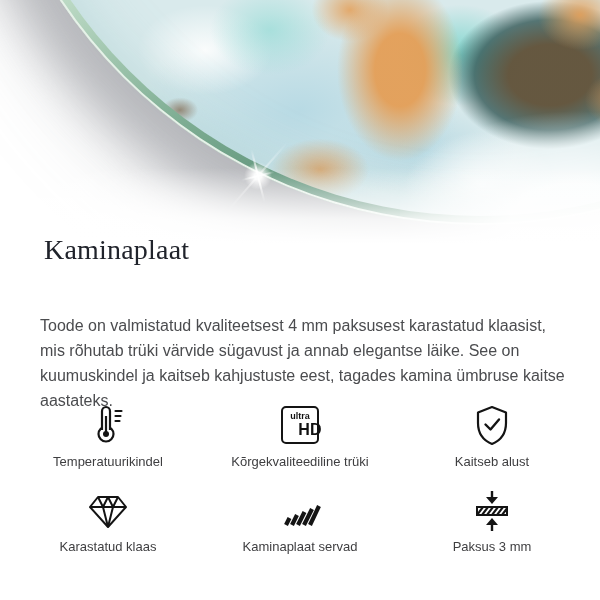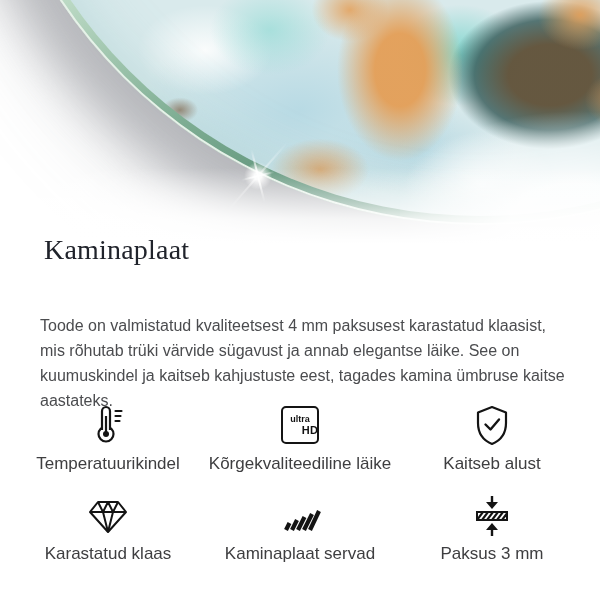--- a/index.html
+++ b/index.html
@@ -67,28 +67,28 @@
     position:absolute;left:40px;top:313px;width:534px;margin:0;
     font-size:16px;line-height:25px;color:#4b4c4f;
   }
   
   .features{
     position:absolute;left:12px;top:402px;width:576px;
     display:grid;grid-template-columns:repeat(3,1fr);row-gap:18px;
   }
   .feature{display:flex;flex-direction:column;align-items:center;}
   .icon-box{height:46px;display:flex;align-items:center;justify-content:center;}
-  .feature-label{margin-top:6px;font-size:17px;color:#3e3e40;text-align:center;}
+  .feature-label{margin-top:6px;font-size:13px;color:#3e3e40;text-align:center;}
   .hd-box{
     width:34px;height:34px;border:2.5px solid #141414;border-radius:5px;
     display:flex;flex-direction:column;align-items:center;justify-content:center;
     line-height:1;color:#111;background:#fff;
   }
   .hd-top{font-size:9px;font-weight:600;margin-bottom:1px;}
-  .hd-bottom{font-size:11px;font-weight:800;letter-spacing:.3px;margin-left:20px;}
+  .hd-bottom{font-size:16px;font-weight:800;letter-spacing:.3px;margin-left:20px;}
   svg{display:block;}
 </style>
 </head>
 <body>
 
 <div class="hero">
   <div class="plate">
     <div class="plate-art"></div>
   </div>
   <div class="sparkle">
@@ -126,21 +126,21 @@
     <div class="feature-label">Temperatuurikindel</div>
   </div>
 
   <div class="feature">
     <div class="icon-box">
       <div class="hd-box">
         <span class="hd-top">ultra</span>
         <span class="hd-bottom">HD</span>
       </div>
     </div>
-    <div class="feature-label">Kõrgekvaliteediline läike</div>
+    <div class="feature-label">Kõrgekvaliteediline trüki</div>
   </div>
 
   <div class="feature">
     <div class="icon-box">
       <svg viewBox="0 0 44 44" width="44" height="44" fill="none" stroke="#141414" stroke-width="2.2" stroke-linejoin="round">
         <path d="M22 4 L36 9.5 V20 C36 30.5 30.5 37.5 22 41 C13.5 37.5 8 30.5 8 20 V9.5 Z"></path>
         <path d="M15.5 21.5 L20.5 26.5 L29 16.5" stroke-width="2.4" stroke-linecap="round"></path>
       </svg>
     </div>
     <div class="feature-label">Kaitseb alust</div>

